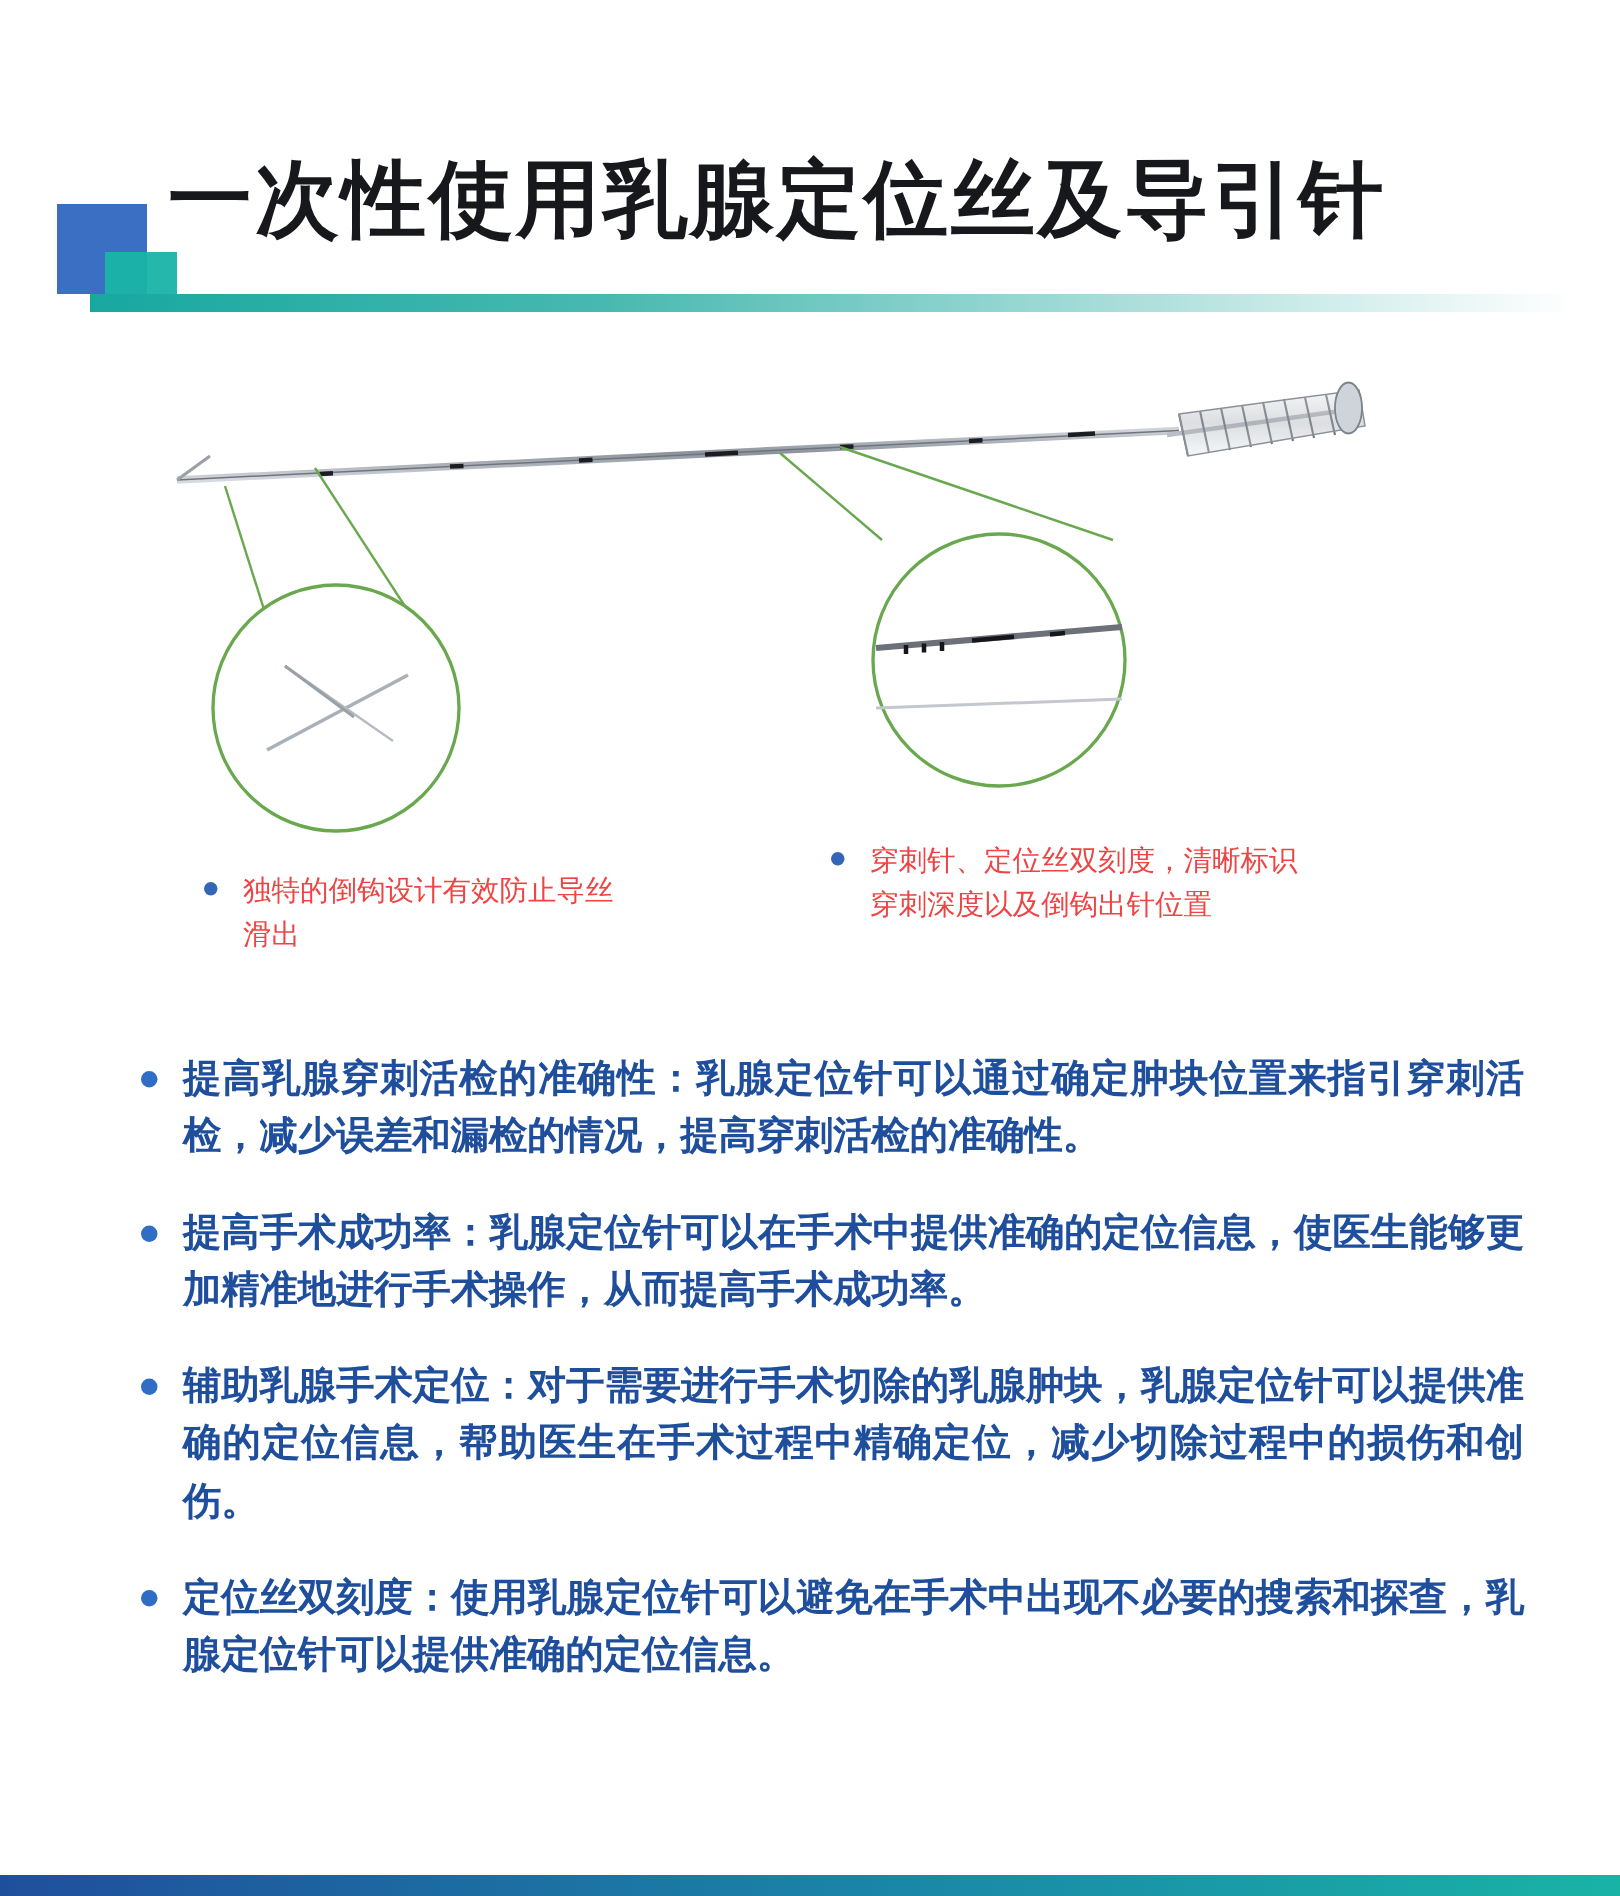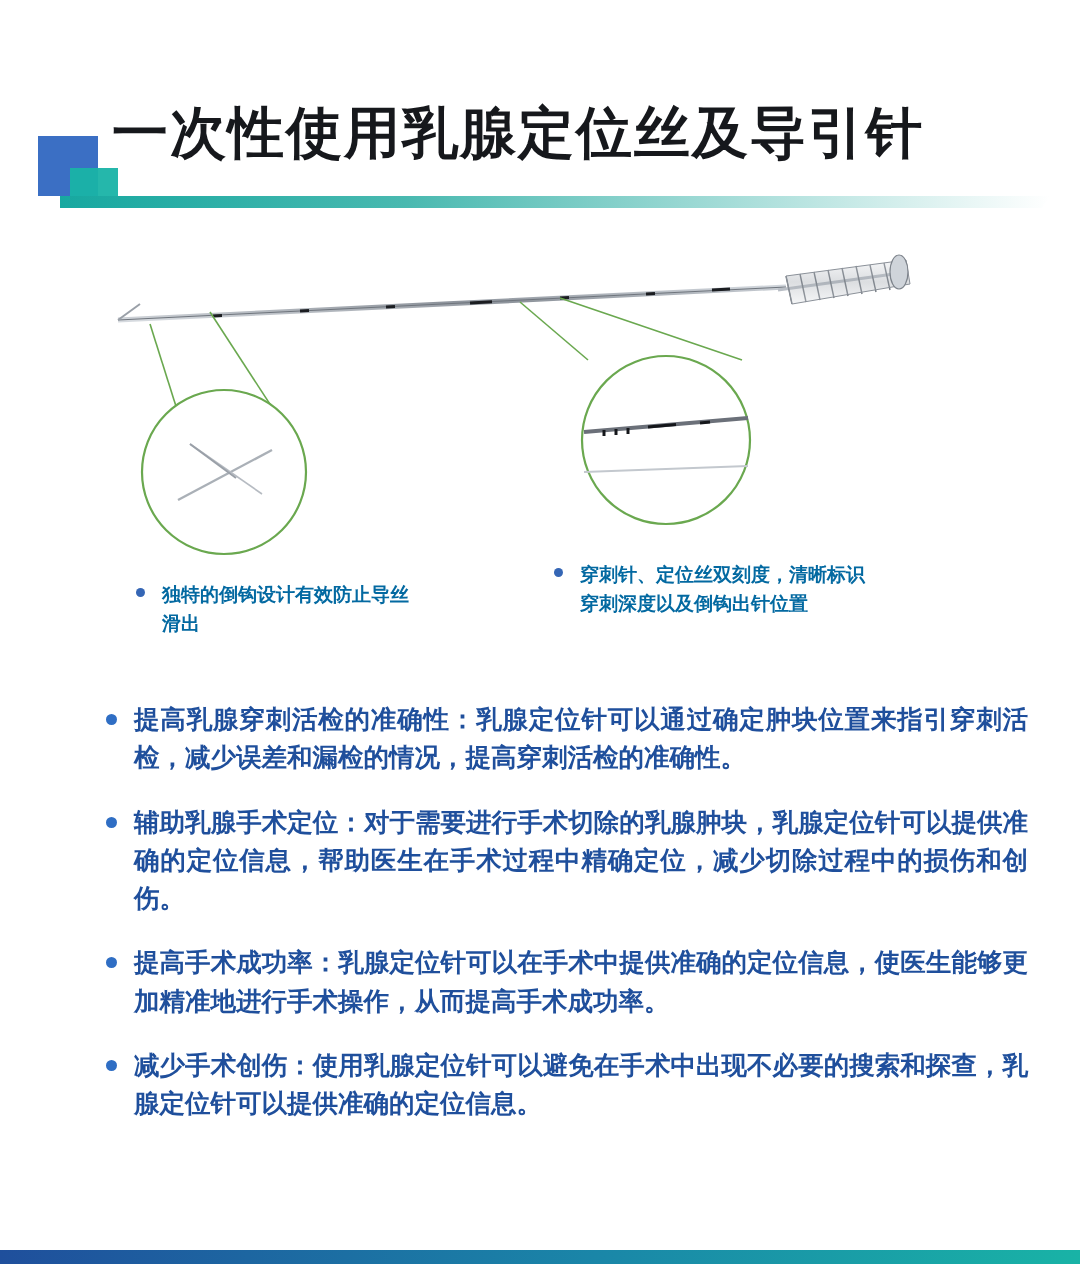--- a/index.html
+++ b/index.html
@@ -66,22 +66,22 @@
     top: 232px;
     width: 1080px;
     height: 440px;
   }
 
   
   .callout {
     position: absolute;
     font-family: "DejaVu Sans", "Liberation Sans", sans-serif;
     font-size: 19px;
-    font-weight: 700;
-    color: #0369a1;
+    font-weight: 400;
+    color: #ef4444;
     line-height: 1.55;
   }
   .callout .dot {
     position: absolute;
     left: -26px;
     top: 8px;
     width: 9px;
     height: 9px;
     border-radius: 50%;
     background: #3566b5;
@@ -93,21 +93,21 @@
   }
   #callout-right {
     left: 580px;
     top: 560px;
     width: 300px;
   }
 
   
   .bullets {
     position: absolute;
-    left: 84px;
+    left: 72px;
     top: 700px;
     width: 944px;
   }
   .bullet {
     position: relative;
     padding-left: 50px;
     margin-bottom: 26px;
     color: #1f4f9c;
     font-size: 25.5px;
     line-height: 1.5;
@@ -240,31 +240,31 @@
 
 <div class="bullets">
 
   <div class="bullet">
     <span class="bdot"></span>
     <span class="lead">提高乳腺穿刺活检的准确性：</span><span>乳腺定位针可以通过确定肿块位置来指引穿刺活检，减少误差和漏检的情况，提高穿刺活检的准确性。</span>
   </div>
 
   <div class="bullet">
     <span class="bdot"></span>
+    <span class="lead">提高手术成功率：</span><span>乳腺定位针可以在手术中提供准确的定位信息，使医生能够更加精准地进行手术操作，从而提高手术成功率。</span>
+  </div>
+
+  <div class="bullet">
+    <span class="bdot"></span>
     <span class="lead">辅助乳腺手术定位：</span><span>对于需要进行手术切除的乳腺肿块，乳腺定位针可以提供准确的定位信息，帮助医生在手术过程中精确定位，减少切除过程中的损伤和创伤。</span>
   </div>
 
   <div class="bullet">
     <span class="bdot"></span>
-    <span class="lead">提高手术成功率：</span><span>乳腺定位针可以在手术中提供准确的定位信息，使医生能够更加精准地进行手术操作，从而提高手术成功率。</span>
-  </div>
-
-  <div class="bullet">
-    <span class="bdot"></span>
-    <span class="lead">减少手术创伤：</span><span>使用乳腺定位针可以避免在手术中出现不必要的搜索和探查，乳腺定位针可以提供准确的定位信息。</span>
+    <span class="lead">定位丝双刻度：</span><span>使用乳腺定位针可以避免在手术中出现不必要的搜索和探查，乳腺定位针可以提供准确的定位信息。</span>
   </div>
 
 </div>
 
 <svg class="footer-bar" viewBox="0 0 1080 14" preserveAspectRatio="none">
   <defs>
     <linearGradient id="footGrad" x1="0" y1="0" x2="1" y2="0">
       <stop offset="0%" stop-color="#1f4f9c"></stop>
       <stop offset="55%" stop-color="#1a86a8"></stop>
       <stop offset="100%" stop-color="#19b3a6"></stop>

